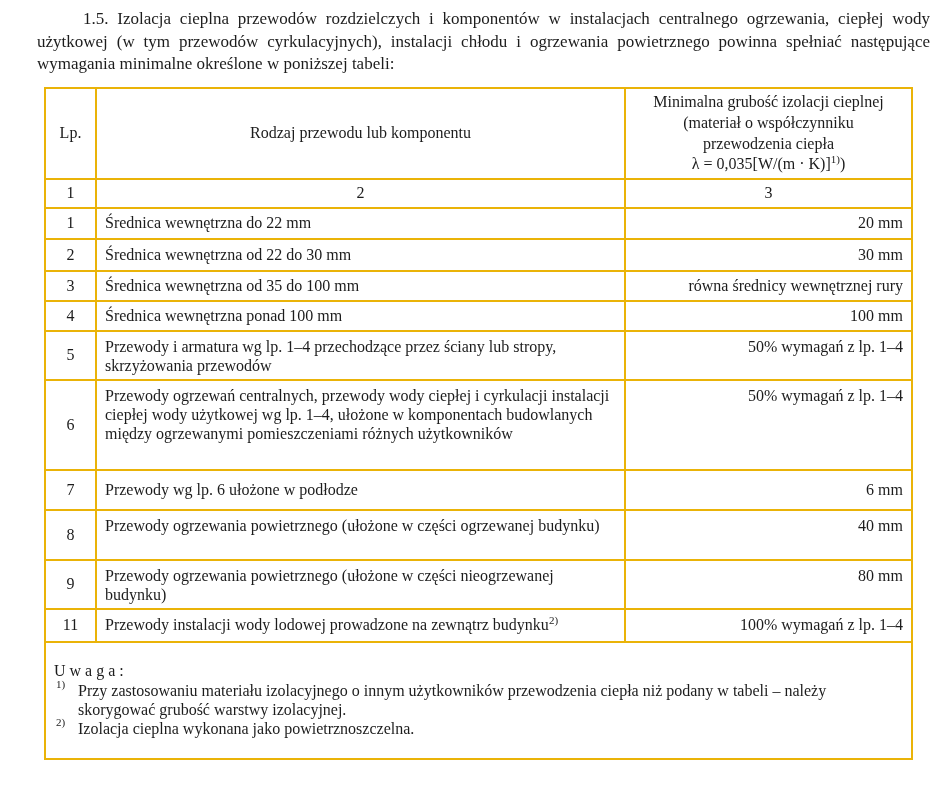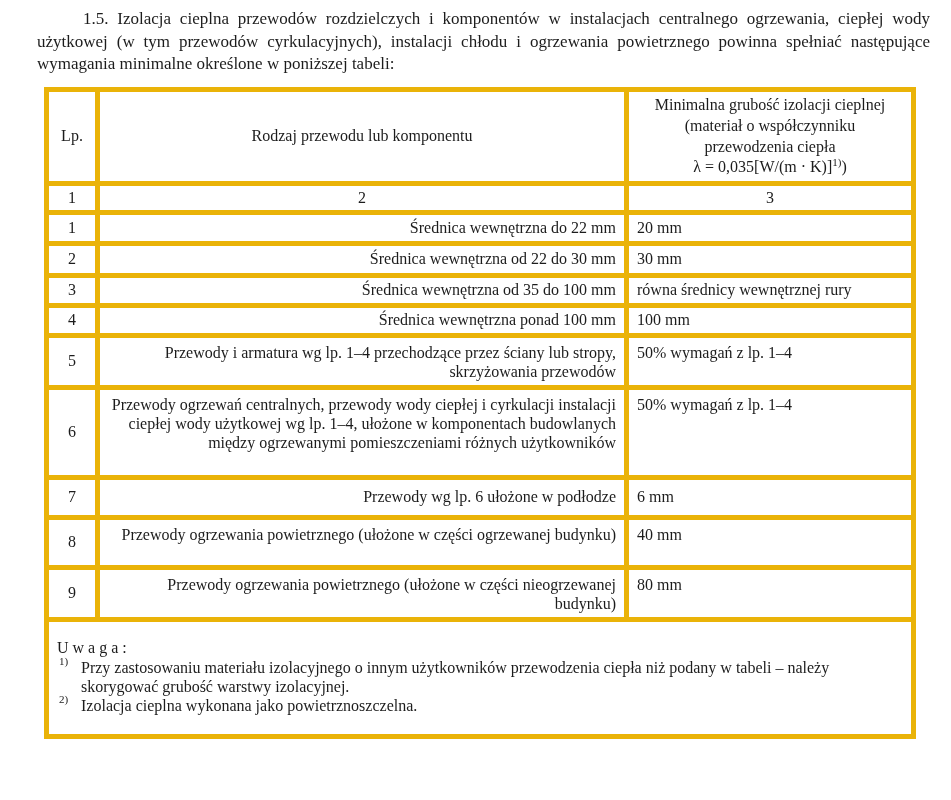--- a/index.html
+++ b/index.html
@@ -29,36 +29,36 @@
   table.insulation {
     position: absolute;
     top: 87px;
     left: 44px;
     width: 867px;
     border-collapse: collapse;
     table-layout: fixed;
     border: 2px solid #141414;
   }
   table.insulation td {
-    border: 5px solid #eab308;
+    border: 2px solid #eab308;
     font-size: 16px;
     line-height: 1.18;
     vertical-align: middle;
     padding: 3px 8px;
   }
   td.c-lp {
     text-align: center;
     padding: 3px 2px;
     margin-left: 16px;
   }
   td.c-desc {
-    text-align: right;
+    text-align: left;
   }
   td.c-val {
-    text-align: left;
+    text-align: right;
   }
   tr.tall td.c-desc,
   tr.tall td.c-val {
     vertical-align: top;
     padding-top: 6px;
   }
   tr.header-row td {
     text-align: center;
     vertical-align: middle;
     line-height: 1.3;
@@ -160,20 +160,25 @@
     <tr class="tall" style="height:50px">
       <td class="c-lp">8</td>
       <td class="c-desc">Przewody ogrzewania powietrznego (ułożone w części ogrzewanej budynku)</td>
       <td class="c-val">40 mm</td>
     </tr>
     <tr class="tall" style="height:47px">
       <td class="c-lp">9</td>
       <td class="c-desc">Przewody ogrzewania powietrznego (ułożone w części nieogrzewanej budynku)</td>
       <td class="c-val">80 mm</td>
     </tr>
+    <tr style="height:33px">
+      <td class="c-lp">11</td>
+      <td class="c-desc"><span>Przewody instalacji wody lodowej prowadzone na zewnątrz budynku</span><sup class="fnote">2)</sup></td>
+      <td class="c-val">100% wymagań z lp. 1–4</td>
+    </tr>
 
     <tr style="height:117px">
       <td class="note-cell" colspan="3">
         <p class="note-title">U w a g a :</p>
         <p class="note-item"><sup class="fnote">1)</sup><span>Przy zastosowaniu materiału izolacyjnego o innym użytkowników przewodzenia ciepła niż podany w tabeli – należy skorygować grubość warstwy izolacyjnej.</span></p>
         <p class="note-item"><sup class="fnote">2)</sup><span>Izolacja cieplna wykonana jako powietrznoszczelna.</span></p>
       </td>
     </tr>
   </tbody>
 </table>

